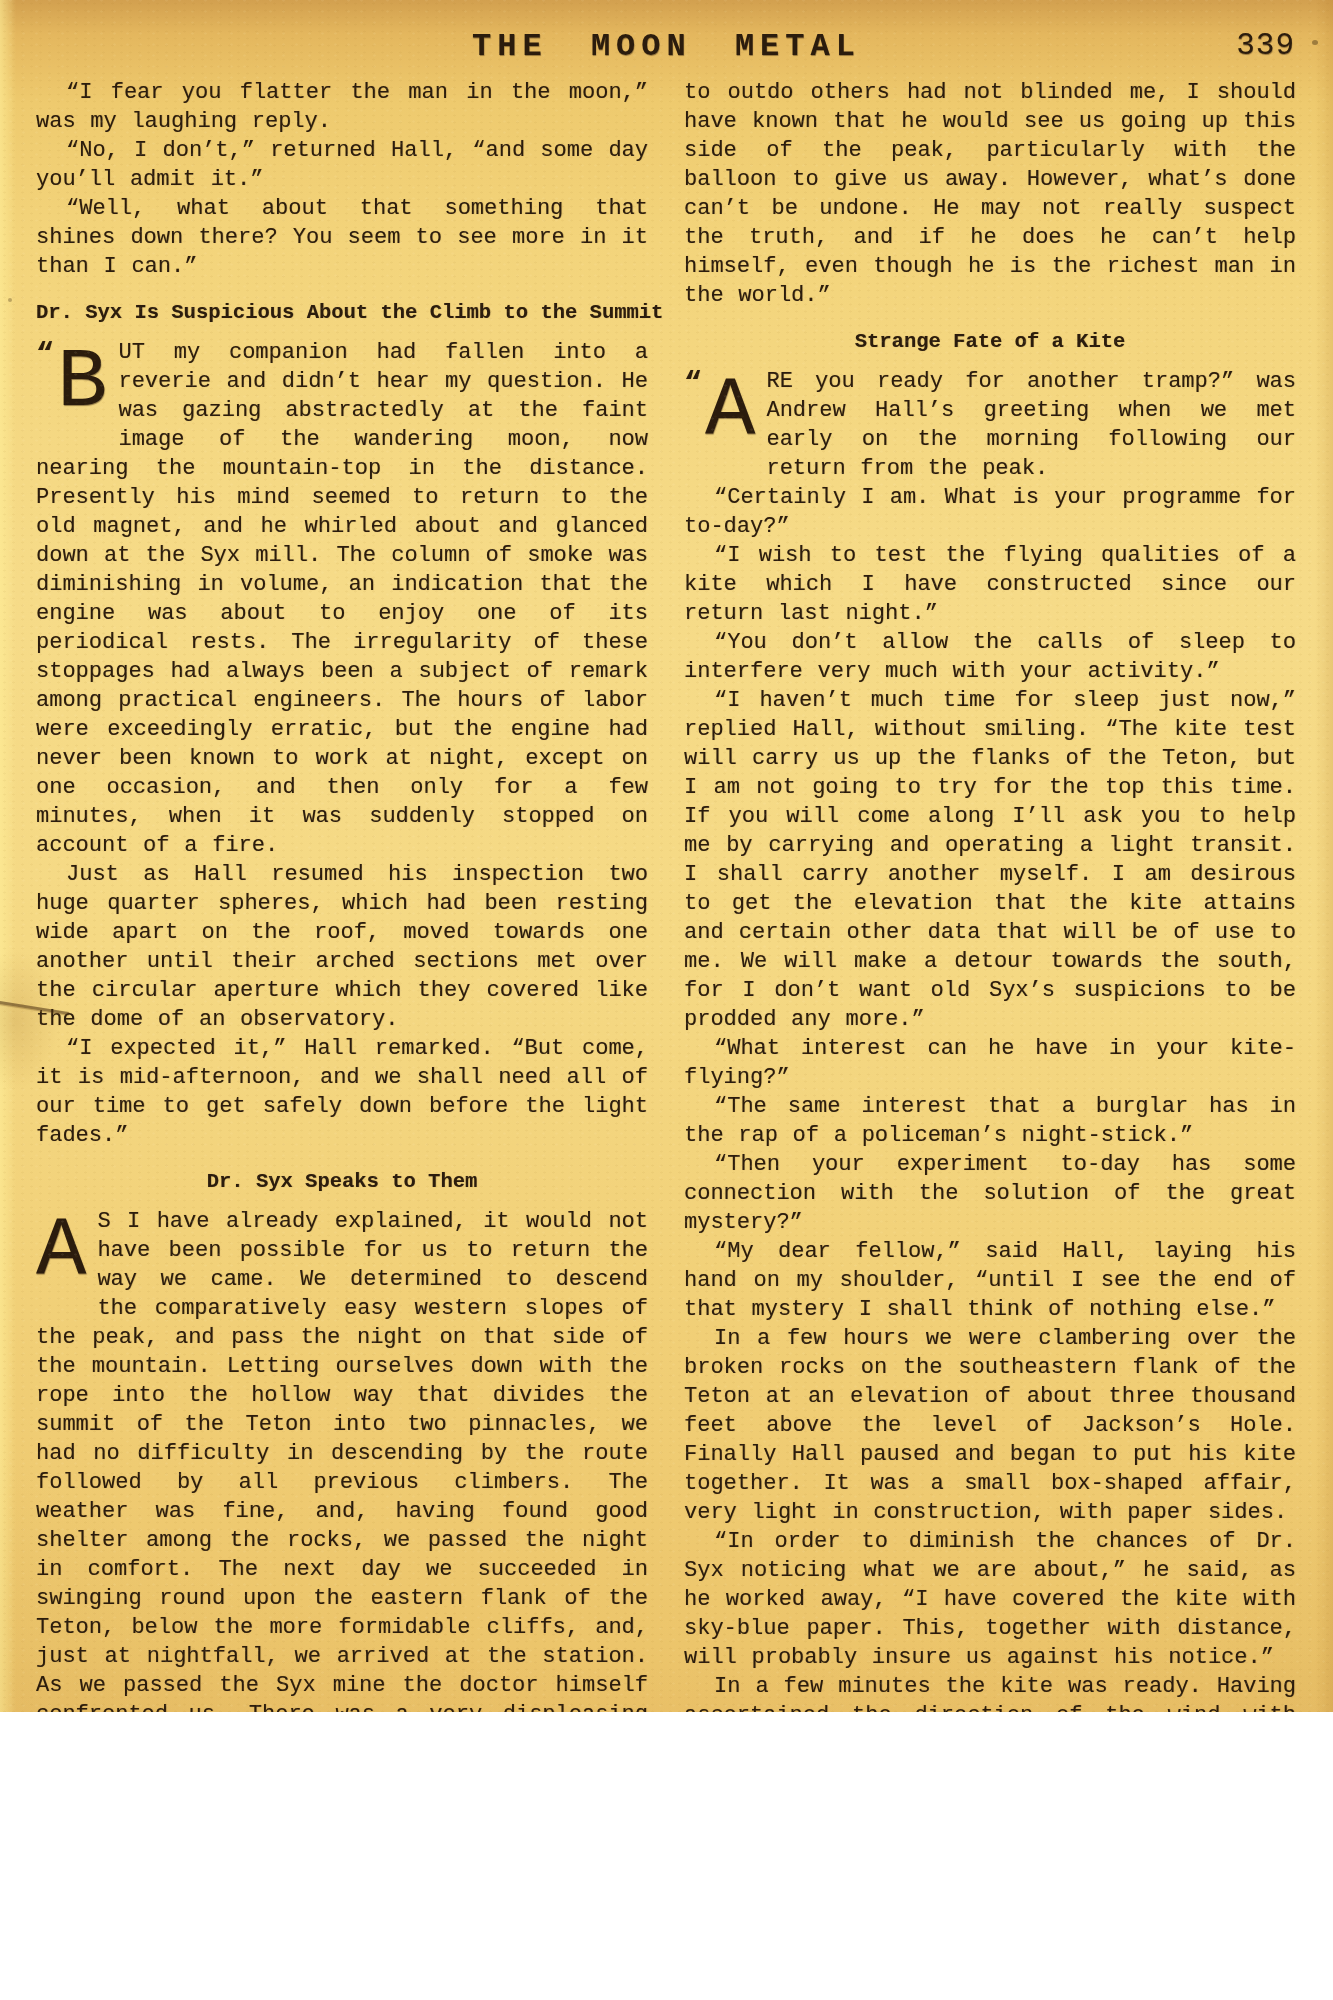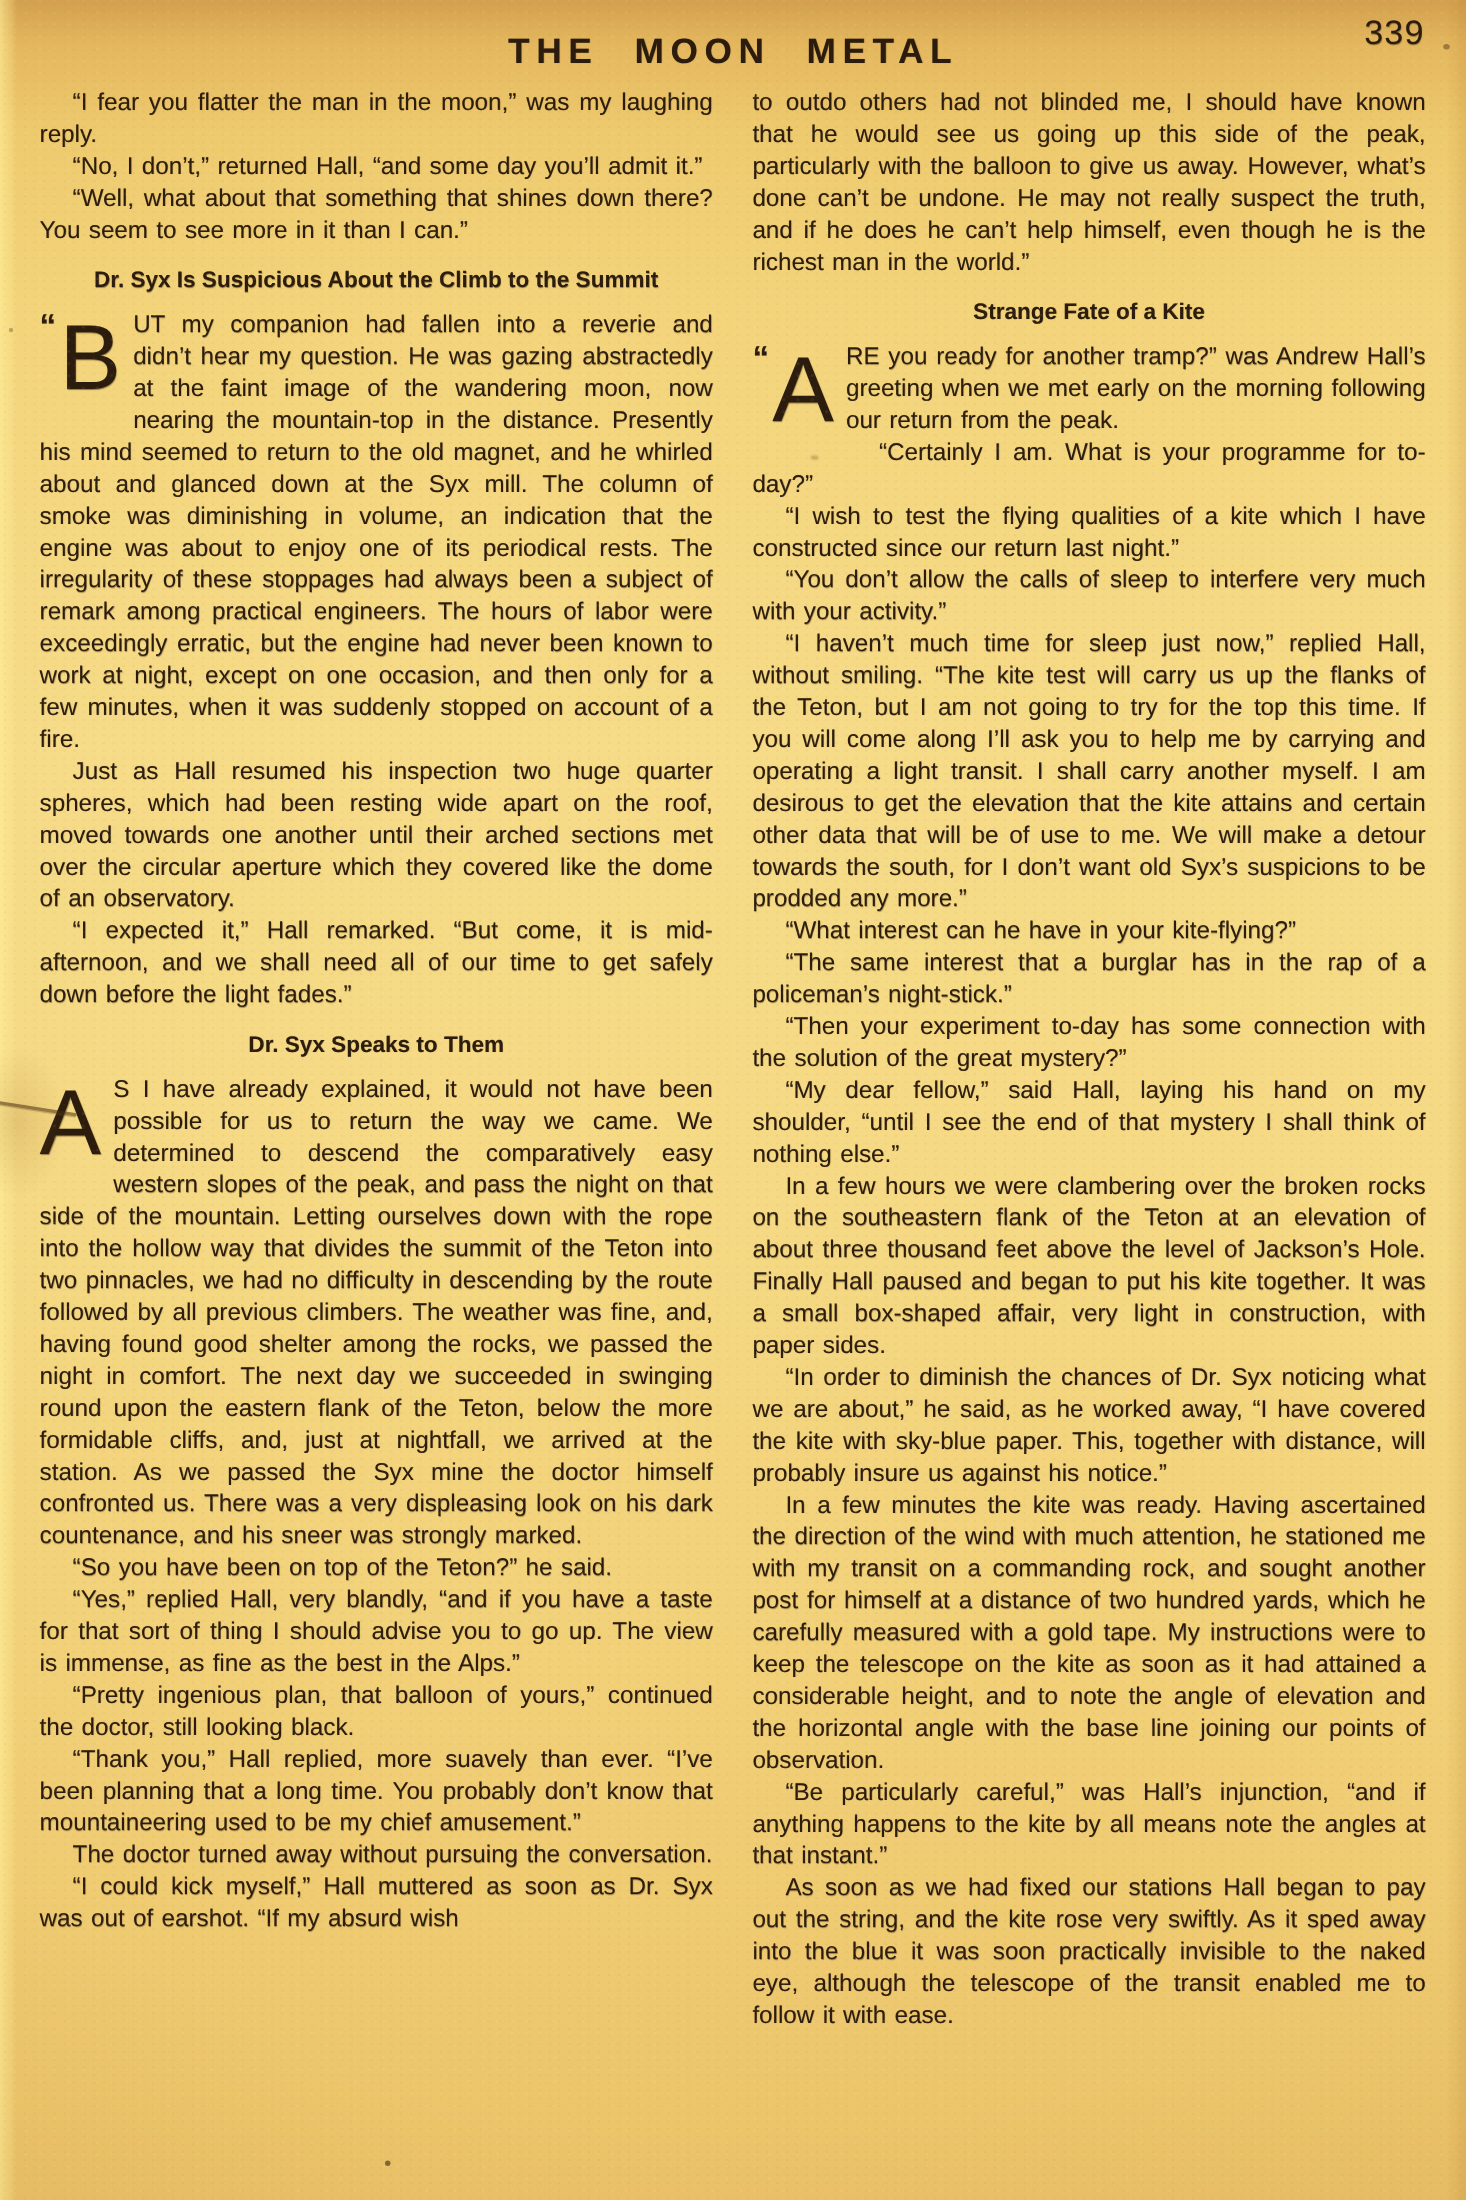--- a/index.html
+++ b/index.html
@@ -1,21 +1,21 @@
 <!DOCTYPE html>
 <html lang="en"><head>
 <meta charset="utf-8">
 <style>
   html, body { margin: 0; padding: 0; }
   .page {
     position: relative;
     width: 1333px;
-    height: 2000px;
+    height: 1712px;
     overflow: hidden;
-    font-family: Liberation Sans, sans-serif;
+    font-family: Liberation Mono, monospace;
     color: #2b1c0d;
     background:
       radial-gradient(140% 100% at 50% 42%, rgba(255,243,196,0) 55%, rgba(146,92,22,0.20) 100%),
       linear-gradient(90deg, rgba(255,238,152,0.65) 0px, rgba(255,238,152,0) 16px),
       linear-gradient(270deg, rgba(170,110,30,0.18) 0px, rgba(170,110,30,0) 18px),
       linear-gradient(180deg, #d2a04f 0%, #e4b75e 2%, #eeca6e 6%, #f3d47b 14%, #f6db88 34%, #f5d984 55%, #f2d27a 72%, #efcb72 86%, #ecc56b 96%, #eac168 100%);
   }
   
   .page::before {
     content: "";
@@ -33,21 +33,21 @@
     top: 28px; left: 0; right: 0;
     text-align: center;
     font-size: 32px;
     font-weight: bold;
     letter-spacing: 6px;
     word-spacing: 18px;
     text-shadow: 0.4px 0.5px 0.8px rgba(50,30,10,0.45);
   }
   .page-number {
     position: absolute;
-    top: 12px; right: 38px;
+    top: 28px; right: 38px;
     font-size: 31px;
     letter-spacing: 1px;
     text-shadow: 0.4px 0.5px 0.8px rgba(50,30,10,0.45);
   }
   .columns {
     display: flex;
     gap: 36px;
     padding: 6px 37px 0 36px;
   }
   .column { width: 612px; flex: 0 0 612px; }

